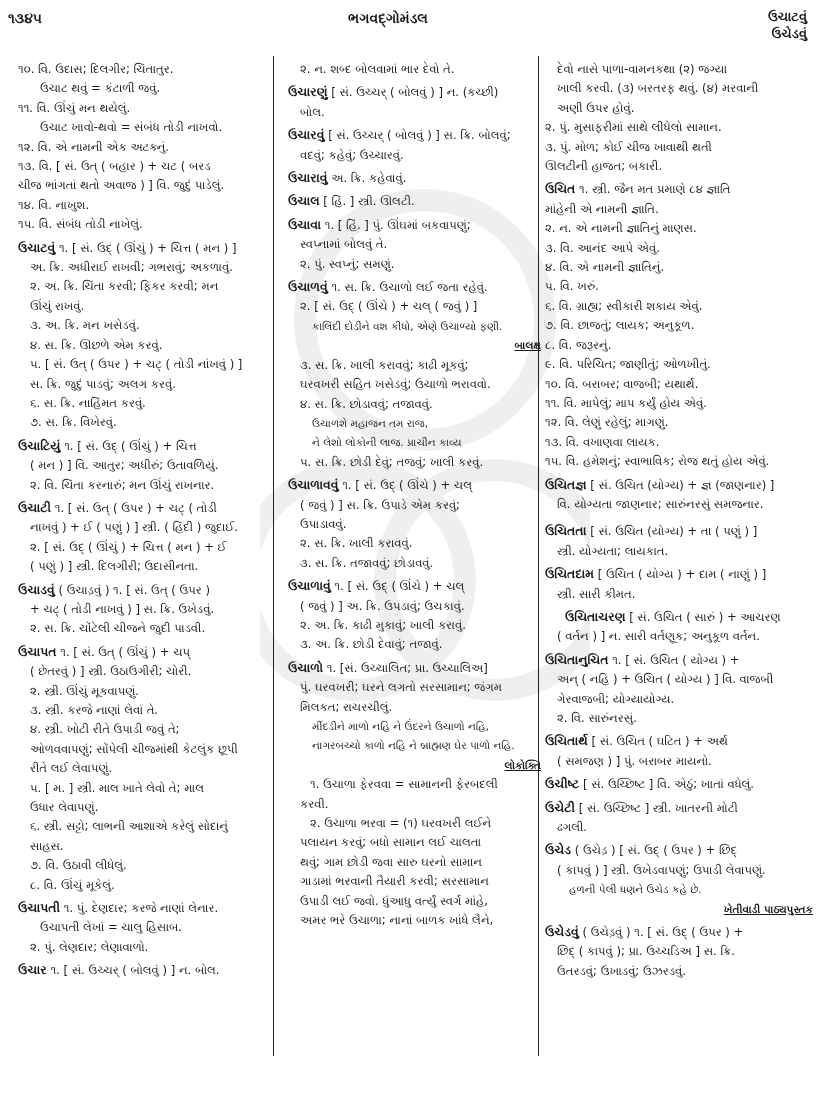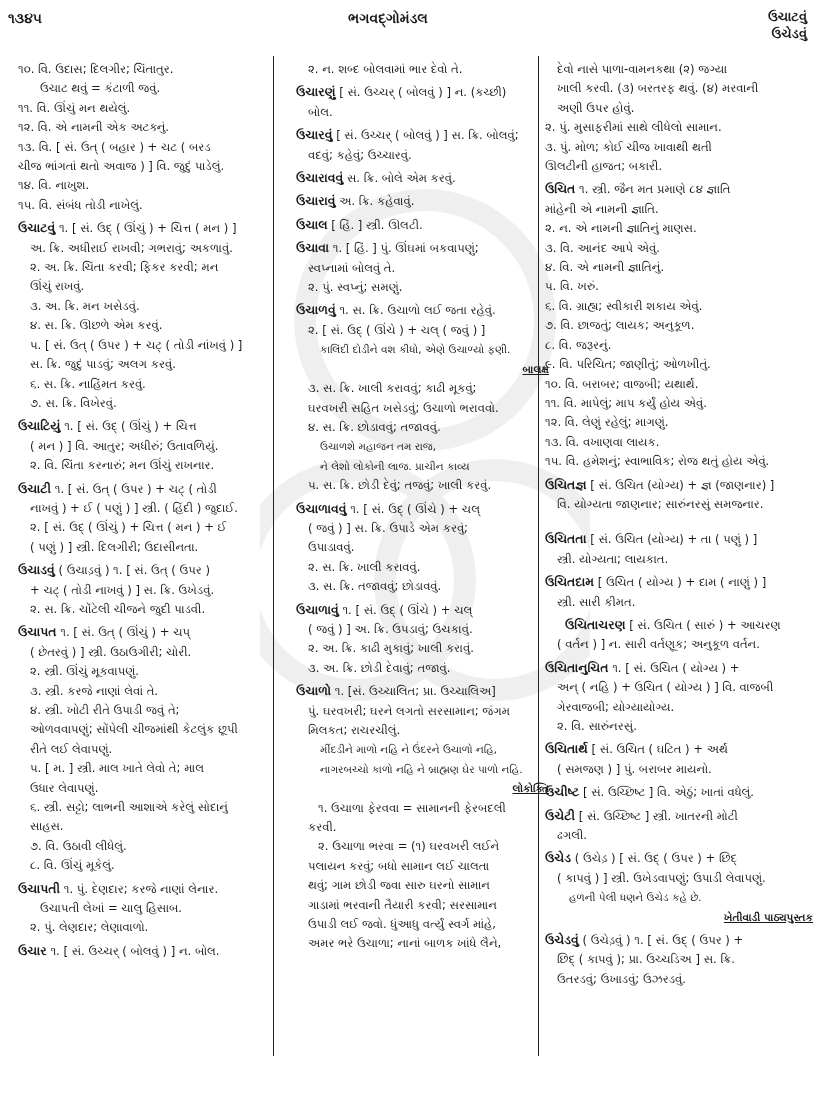--- a/index.html
+++ b/index.html
@@ -14,21 +14,21 @@
   .header {
     position: absolute; top: 6px; left: 0; width: 825px; height: 44px;
   }
   .hdr-page { position: absolute; left: 8px; top: 4px; font-size: 14px; font-weight: bold; }
   .hdr-title { position: absolute; left: 0; width: 776px; top: 4px; text-align: center; font-size: 14px; font-weight: bold; }
   .hdr-guides { position: absolute; right: 18px; top: 2px; text-align: right; font-size: 13px; font-weight: bold; line-height: 17px; }
   .col {
     position: absolute; top: 60px; font-size: 11.6px; line-height: 19.4px;
   }
   .col-1 { left: 18px; width: 252px; }
-  .col-2 { left: 296px; width: 253px; }
+  .col-2 { left: 288px; width: 253px; }
   .col-3 { left: 545px; width: 268px; }
   .rule { position: absolute; top: 56px; width: 1px; background: #222; }
   .rule-1 { left: 273px; height: 1000px; }
   .rule-2 { left: 538px; height: 1000px; }
   .hw { font-weight: bold; font-size: 12.4px; text-align: center; }
   .ln { display: block; }
   .in1 { padding-left: 12px; }
   .in2 { padding-left: 22px; }
   .quote { display: block; padding-left: 24px; font-size: 10.5px; }
   .src { display: block; text-align: right; font-size: 10.5px; font-weight: bold; text-decoration: underline; }
@@ -51,20 +51,21 @@
   </div>
 </div>
 
 <div class="rule rule-1"></div>
 <div class="rule rule-2"></div>
 
 <div class="col col-1">
     <span class="ln in0 b-num">૧૦. વિ. ઉદાસ; દિલગીર; ચિંતાતુર.</span>
     <span class="ln in2">ઉચાટ થવું = કંટાળી જવું.</span>
     <span class="ln in0 b-num">૧૧. વિ. ઊંચું મન થયેલું.</span>
+    <span class="ln in2">ઉચાટ ખાવો-થવો = સંબંધ તોડી નાખવો.</span>
     <span class="ln in0 b-num">૧૨. વિ. એ નામની એક અટક્નું.</span>
     <span class="ln in0 b-num">૧૩. વિ. [ સં. ઉત્ ( બહાર ) + ચટ ( બરડ</span>
     <span class="ln in0">ચીજ ભાંગતાં થતો અવાજ ) ] વિ. જુદું પાડેલું.</span>
     <span class="ln in0 b-num">૧૪. વિ. નાખુશ.</span>
     <span class="ln in0 b-num">૧૫. વિ. સંબંધ તોડી નાખેલું.</span>
     <span class="ln" style="margin-top: 3px;"><span class="hw">ઉચાટવું</span><span> ૧. [ સં. ઉદ્ ( ઊંચું ) + ચિત્ત ( મન ) ]</span></span>
     <span class="ln in1">અ. ક્રિ. અધીરાઈ રાખવી; ગભરાવું; અકળાવું.</span>
     <span class="ln in1 b-num">૨. અ. ક્રિ. ચિંતા કરવી; ફિકર કરવી; મન</span>
     <span class="ln in1">ઊંચું રાખવું.</span>
     <span class="ln in1 b-num">૩. અ. ક્રિ. મન ખસેડવું.</span>
@@ -100,21 +101,20 @@
     <span class="ln in2">ઉચાપતી લેખાં = ચાલુ હિસાબ.</span>
     <span class="ln in1 b-num">૨. પું. લેણદાર; લેણાવાળો.</span>
     <span class="ln" style="margin-top: 3px;"><span class="hw">ઉચાર</span><span> ૧. [ સં. ઉચ્ચર્ ( બોલવું ) ] ન. બોલ.</span></span>
   </div>
 <div class="col col-2">
     <span class="ln in1 b-num">૨. ન. શબ્દ બોલવામાં ભાર દેવો તે.</span>
     <span class="ln" style="margin-top: 3px;"><span class="hw">ઉચારણું</span><span> [ સં. ઉચ્ચર્ ( બોલવું ) ] ન. (કચ્છી)</span></span>
     <span class="ln in1">બોલ.</span>
     <span class="ln" style="margin-top: 3px;"><span class="hw">ઉચારવું</span><span> [ સં. ઉચ્ચર્ ( બોલવું ) ] સ. ક્રિ. બોલવું;</span></span>
     <span class="ln in1">વદવું; કહેવું; ઉચ્ચારવું.</span>
-    <span class="ln" style="margin-top: 3px;"><span class="hw">ઉચારાવવું</span><span> સ. ક્રિ. બોલે એમ કરવું.</span></span>
     <span class="ln" style="margin-top: 3px;"><span class="hw">ઉચારાવું</span><span> અ. ક્રિ. કહેવાવું.</span></span>
     <span class="ln" style="margin-top: 3px;"><span class="hw">ઉચાલ</span><span> [ હિં. ] સ્ત્રી. ઊલટી.</span></span>
     <span class="ln" style="margin-top: 3px;"><span class="hw">ઉચાવા</span><span> ૧. [ હિં. ] પું. ઊંઘમાં બકવાપણું;</span></span>
     <span class="ln in1">સ્વપ્નામાં બોલવું તે.</span>
     <span class="ln in1 b-num">૨. પું. સ્વપ્નું; સમણું.</span>
     <span class="ln" style="margin-top: 3px;"><span class="hw">ઉચાળવું</span><span> ૧. સ. ક્રિ. ઉચાળો લઈ જતા રહેવું.</span></span>
     <span class="ln in1 b-num">૨. [ સં. ઉદ્ ( ઊંચે ) + ચલ્ ( જવું ) ]</span>
     <span class="ln quote">કાલિંદી દોડીને વશ કીધો, એણે ઉચાળ્યો ફણી.</span>
     <span class="ln src">બાલક્ષ</span>
     <span class="ln in1 b-num">૩. સ. ક્રિ. ખાલી કરાવવું; કાઢી મૂકવું;</span>
@@ -164,21 +164,21 @@
     <span class="ln in0 b-num">૭. વિ. છાજતું; લાયક; અનુકૂળ.</span>
     <span class="ln in0 b-num">૮. વિ. જરૂરનું.</span>
     <span class="ln in0 b-num">૯. વિ. પરિચિત; જાણીતું; ઓળખીતું.</span>
     <span class="ln in0 b-num">૧૦. વિ. બરાબર; વાજબી; યથાર્થ.</span>
     <span class="ln in0 b-num">૧૧. વિ. માપેલું; માપ કર્યું હોય એવું.</span>
     <span class="ln in0 b-num">૧૨. વિ. લેણું રહેલું; માગણું.</span>
     <span class="ln in0 b-num">૧૩. વિ. વખાણવા લાયક.</span>
     <span class="ln in0 b-num">૧૫. વિ. હમેશનું; સ્વાભાવિક; રોજ થતું હોય એવું.</span>
     <span class="ln" style="margin-top: 3px;"><span class="hw">ઉચિતજ્ઞ</span><span> [ સં. ઉચિત (યોગ્ય) + જ્ઞ (જાણનાર) ]</span></span>
     <span class="ln in1">વિ. યોગ્યતા જાણનાર; સારુંનરસું સમજનાર.</span>
-    <span class="ln" style="margin-top: 15px;"><span class="hw">ઉચિતતા</span><span> [ સં. ઉચિત (યોગ્ય) + તા ( પણું ) ]</span></span>
+    <span class="ln" style="margin-top: 7px;"><span class="hw">ઉચિતતા</span><span> [ સં. ઉચિત (યોગ્ય) + તા ( પણું ) ]</span></span>
     <span class="ln in1">સ્ત્રી. યોગ્યતા; લાયકાત.</span>
     <span class="ln" style="margin-top: 3px;"><span class="hw">ઉચિતદામ</span><span> [ ઉચિત ( યોગ્ય ) + દામ ( નાણું ) ]</span></span>
     <span class="ln in1">સ્ત્રી. સારી કીમત.</span>
     <span class="ln" style="margin-top: 3px; margin-left: 20px;"><span class="hw">ઉચિતાચરણ</span><span> [ સં. ઉચિત ( સારું ) + આચરણ</span></span>
     <span class="ln in1">( વર્તન ) ] ન. સારી વર્તણૂક; અનુકૂળ વર્તન.</span>
     <span class="ln" style="margin-top: 3px;"><span class="hw">ઉચિતાનુચિત</span><span> ૧. [ સં. ઉચિત ( યોગ્ય ) +</span></span>
     <span class="ln in1">અન્ ( નહિ ) + ઉચિત ( યોગ્ય ) ] વિ. વાજબી</span>
     <span class="ln in1">ગેરવાજબી; યોગ્યાયોગ્ય.</span>
     <span class="ln in1 b-num">૨. વિ. સારુંનરસું.</span>
     <span class="ln" style="margin-top: 3px;"><span class="hw">ઉચિતાર્થ</span><span> [ સં. ઉચિત ( ઘટિત ) + અર્થ</span></span>

